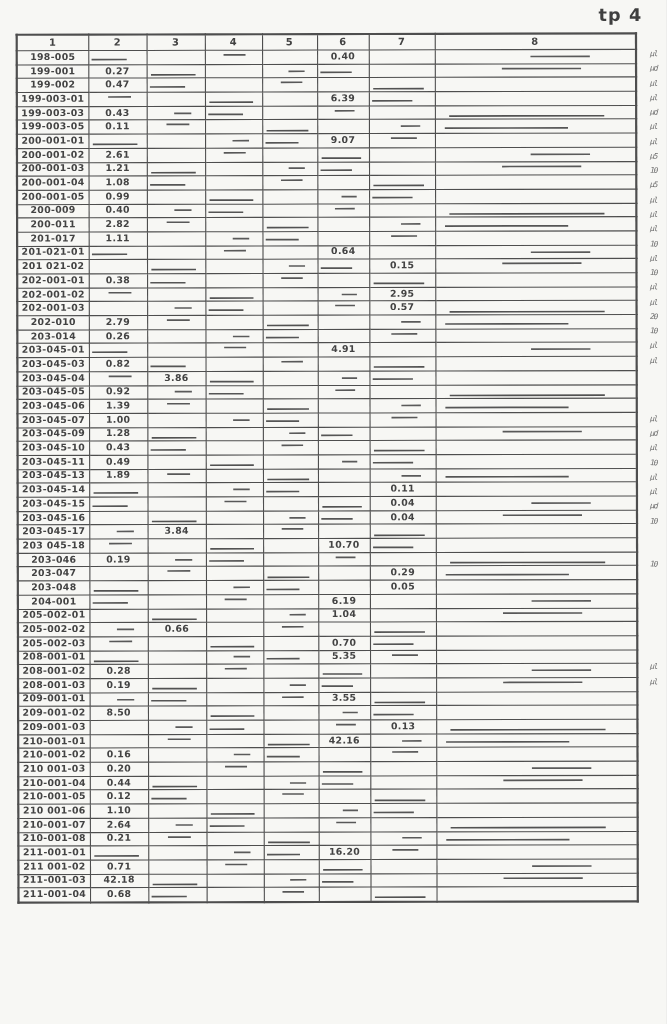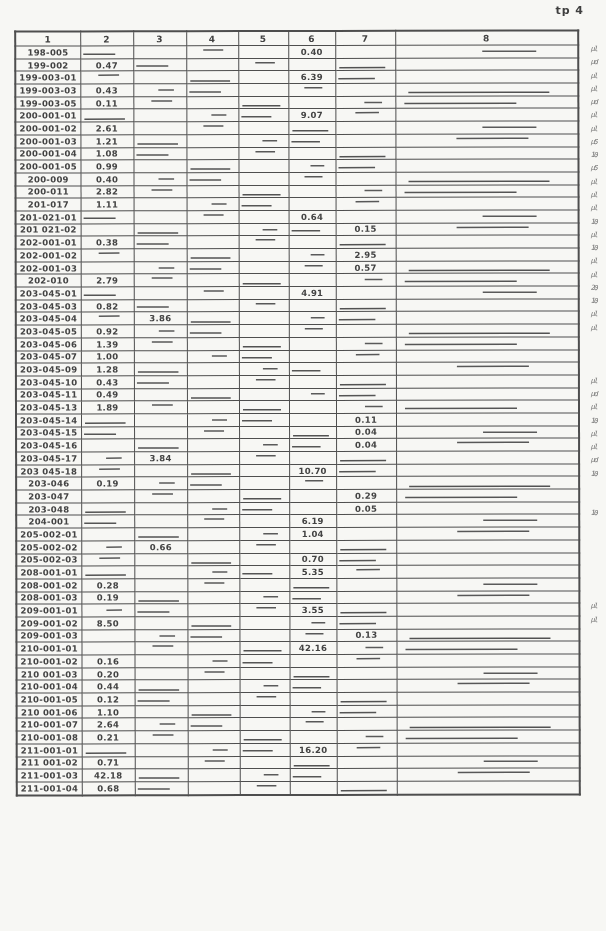--- a/index.html
+++ b/index.html
@@ -11,21 +11,21 @@
     overflow:hidden;
   }
   .page{
     position:absolute;inset:0;
     background:#f7f7f4;
     outline:1px solid #cfcfcc;
   }
   .page-label{
     position:absolute;
     top:4px;right:22px;
-    font-size:11px;font-weight:700;
+    font-size:16px;font-weight:700;
     color:#3f3f3f;
     letter-spacing:1px;
   }
   table.scan{
     position:absolute;
     left:15px;top:30px;
     width:563px;
     border-collapse:collapse;
     table-layout:fixed;
     transform:rotate(-0.12deg);
@@ -101,20 +101,30 @@
           <td>198-005</td>
           <td class="dash0"></td>
           <td></td>
           <td class="dash1"></td>
           <td></td>
           <td>0.40</td>
           <td></td>
           <td class="dash3"></td>
         </tr>
         <tr>
+          <td>199-001</td>
+          <td>0.27</td>
+          <td class="dash2"></td>
+          <td></td>
+          <td class="dash3"></td>
+          <td class="dash0"></td>
+          <td></td>
+          <td class="dash1"></td>
+        </tr>
+        <tr>
           <td>199-002</td>
           <td>0.47</td>
           <td class="dash0"></td>
           <td></td>
           <td class="dash1"></td>
           <td></td>
           <td class="dash2"></td>
           <td></td>
         </tr>
         <tr>
@@ -279,20 +289,30 @@
         </tr>
         <tr>
           <td>202-010</td>
           <td>2.79</td>
           <td class="dash1"></td>
           <td></td>
           <td class="dash2"></td>
           <td></td>
           <td class="dash3"></td>
           <td class="dash0"></td>
+        </tr>
+        <tr>
+          <td>203-014</td>
+          <td>0.26</td>
+          <td></td>
+          <td class="dash3"></td>
+          <td class="dash0"></td>
+          <td></td>
+          <td class="dash1"></td>
+          <td></td>
         </tr>
         <tr>
           <td>203-045-01</td>
           <td class="dash0"></td>
           <td></td>
           <td class="dash1"></td>
           <td></td>
           <td>4.91</td>
           <td></td>
           <td class="dash3"></td>

